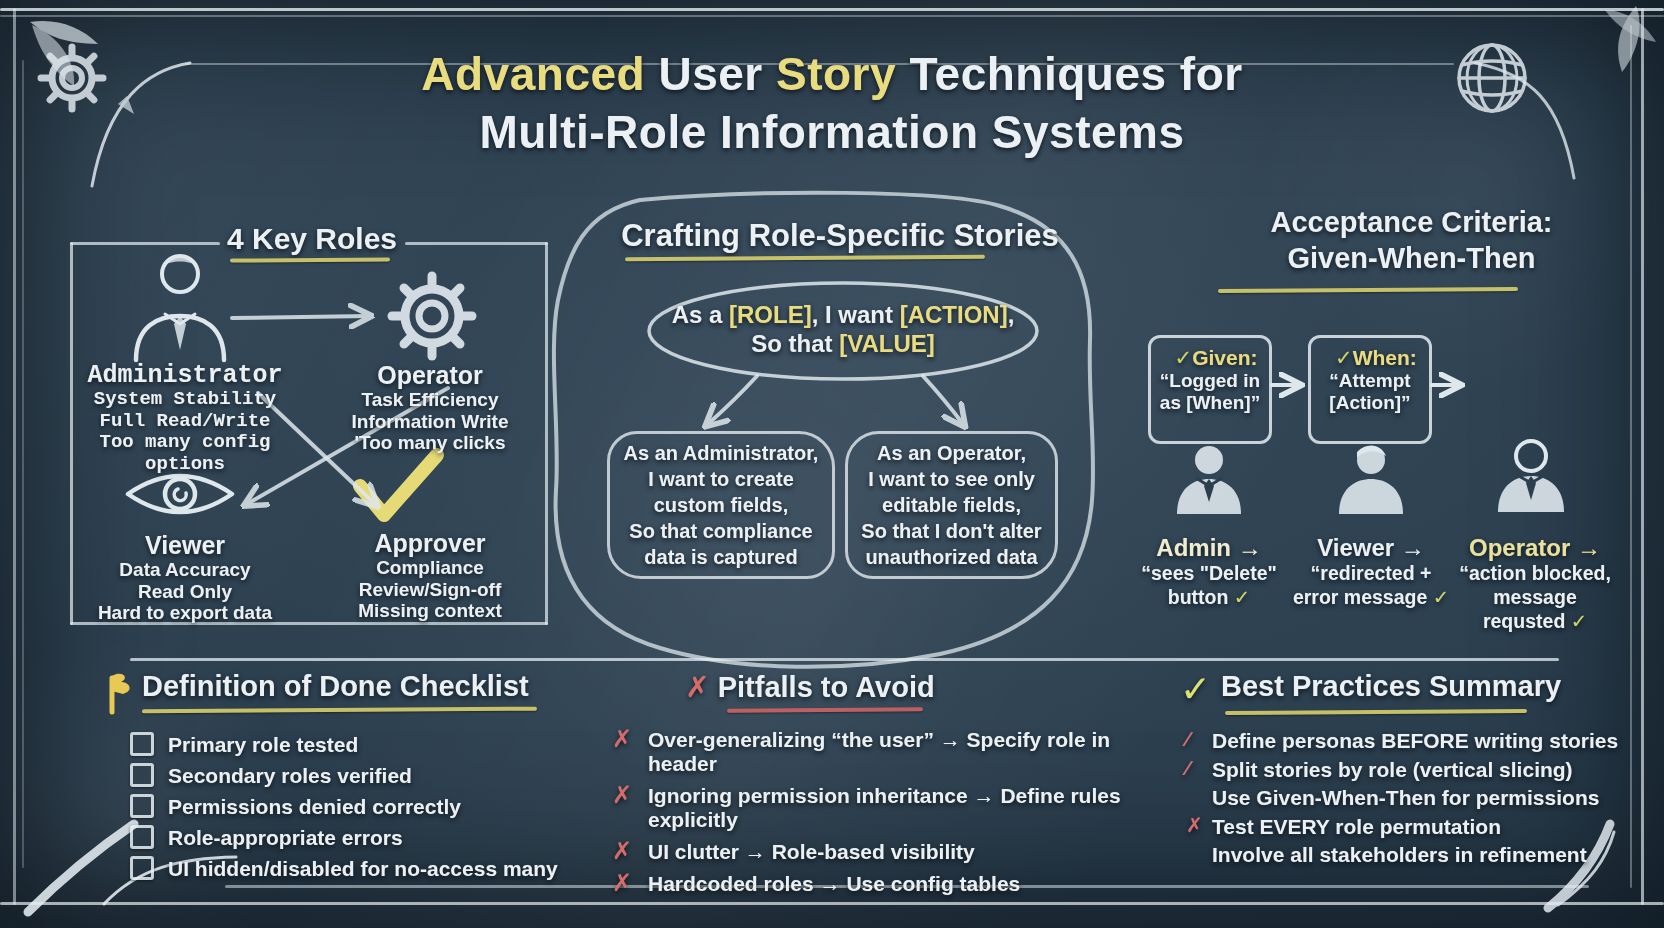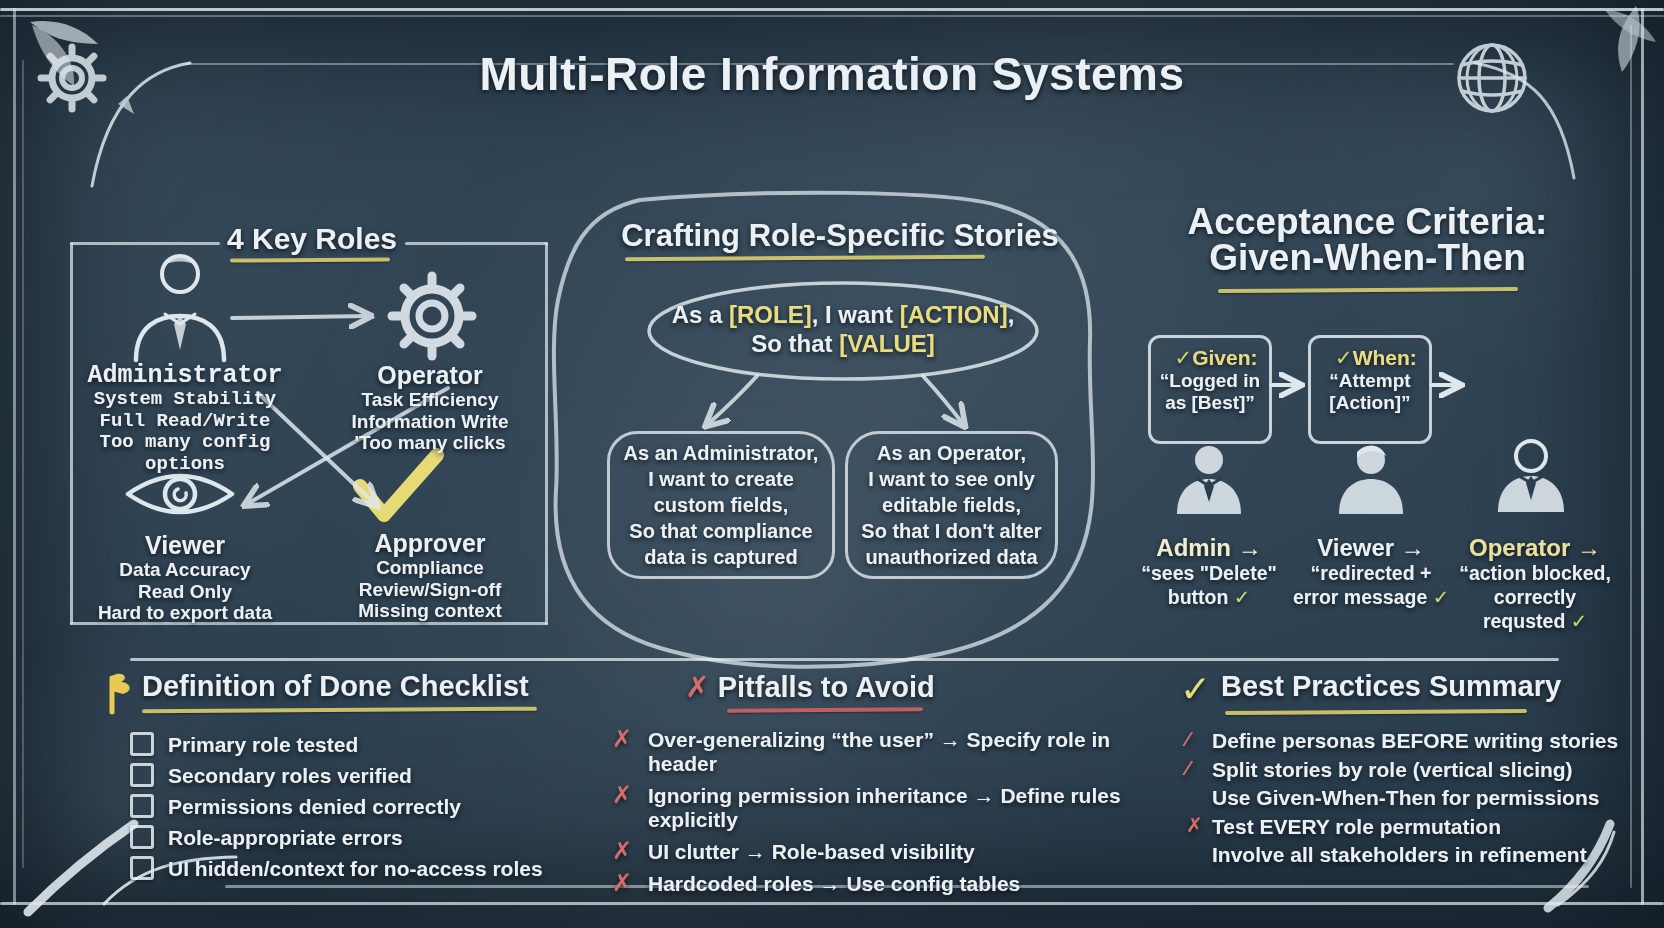--- a/index.html
+++ b/index.html
@@ -61,21 +61,21 @@
   
   .c-heading{left:565px;top:218px;width:550px;font-size:31px;}
   .c-uline{left:625px;top:256px;width:360px;}
   .c-template{left:653px;top:300px;width:380px;font-size:24px;line-height:29px;}
   .ex-box{position:absolute;border:3px solid rgba(226,234,238,.8);display:flex;align-items:center;justify-content:center;}
   .ex1{left:607px;top:431px;width:222px;height:142px;border-radius:30px 36px 28px 34px;}
   .ex2{left:845px;top:431px;width:207px;height:142px;border-radius:34px 30px 36px 28px;}
   .ex-text{font-size:20px;line-height:26px;text-align:center;}
 
   
-  .a-heading{left:1140px;top:204px;width:455px;font-size:37px;line-height:36px;text-align:center;}
+  .a-heading{left:1184px;top:204px;width:455px;font-size:29px;line-height:36px;text-align:center;}
   .a-uline{left:1218px;top:288px;width:300px;}
   .gwt-box{position:absolute;border:3px solid rgba(228,236,240,.85);border-radius:12px;text-align:center;padding-top:7px;}
   .gwt1{left:1148px;top:335px;width:118px;height:96px;}
   .gwt2{left:1308px;top:335px;width:118px;height:96px;}
   .gwt3{left:1468px;top:330px;width:136px;height:106px;}
   .gwt-label{font-size:21px;line-height:25px;padding-left:12px;}
   .gwt-line{font-size:19px;line-height:22px;}
   .out-col{position:absolute;width:170px;text-align:center;}
   .oc1{left:1124px;top:534px;}
   .oc2{left:1286px;top:534px;}
@@ -236,20 +236,21 @@
   <div class="fline fr-top2"></div>
   <div class="fline fr-bot1"></div>
   <div class="fline fr-bot2"></div>
   <div class="fline fr-left1"></div>
   <div class="fline fr-left2"></div>
   <div class="fline fr-right1"></div>
   <div class="fline fr-right2"></div>
   <div class="fline fr-innertop"></div>
 
   <div class="abs ctr chalk title">
+    <div><span class="yellow">Advanced</span><span> User </span><span class="yellow">Story</span><span> Techniques for</span></div>
     <div>Multi-Role Information Systems</div>
   </div>
 
   <div class="lpb lp-top-l"></div>
   <div class="lpb lp-top-r"></div>
   <div class="lpb lp-left"></div>
   <div class="lpb lp-right"></div>
   <div class="lpb lp-bottom"></div>
   <div class="abs ctr chalk lp-heading">4 Key Roles</div>
   <div class="uline lp-uline"></div>
@@ -306,42 +307,42 @@
 
   <div class="abs ctr chalk a-heading">
     <div>Acceptance Criteria:</div>
     <div>Given-When-Then</div>
   </div>
   <div class="uline a-uline"></div>
 
   <div class="gwt-box gwt1 chalk">
     <div class="gwt-label"><span class="chk">✓</span><span class="yellow">Given:</span></div>
     <div class="gwt-line">“Logged in</div>
-    <div class="gwt-line">as [Best]”</div>
+    <div class="gwt-line">as [When]”</div>
   </div>
   <div class="gwt-box gwt2 chalk">
     <div class="gwt-label"><span class="chk">✓</span><span class="yellow">When:</span></div>
     <div class="gwt-line">“Attempt</div>
     <div class="gwt-line">[Action]”</div>
   </div>
 
   <div class="out-col oc1 chalk">
     <div class="out-name"><span class="pale">Admin</span> <span class="pale">→</span></div>
     <div class="out-line">“sees "Delete"</div>
     <div class="out-line"><span>button</span> <span class="chk">✓</span></div>
   </div>
   <div class="out-col oc2 chalk">
     <div class="out-name"><span>Viewer</span> <span>→</span></div>
     <div class="out-line">“redirected +</div>
     <div class="out-line"><span>error message</span> <span class="chk">✓</span></div>
   </div>
   <div class="out-col oc3 chalk">
     <div class="out-name"><span class="paley">Operator</span> <span class="paley">→</span></div>
     <div class="out-line">“action blocked,</div>
-    <div class="out-line">correctly</div>
+    <div class="out-line">message</div>
     <div class="out-line"><span>requsted</span> <span class="chk">✓</span></div>
   </div>
 
   <div class="fline divider"></div>
 
   <div class="abs chalk b-heading done-head">Definition of Done Checklist</div>
   <div class="uline done-uline"></div>
   <div class="abs done-items">
     <div class="done-row">
         <span class="cbx"></span>
@@ -354,21 +355,21 @@
     <div class="done-row">
         <span class="cbx"></span>
         <span class="chalk done-text">Permissions denied correctly</span>
       </div>
     <div class="done-row">
         <span class="cbx"></span>
         <span class="chalk done-text">Role-appropriate errors</span>
       </div>
     <div class="done-row">
         <span class="cbx"></span>
-        <span class="chalk done-text">UI hidden/context for no-access roles</span>
+        <span class="chalk done-text">UI hidden/disabled for no-access many</span>
       </div>
   </div>
 
   <div class="abs chalk b-heading pit-head"><span class="red">✗</span> <span>Pitfalls to Avoid</span></div>
   <div class="uline redline pit-uline"></div>
   <div class="abs pit-items">
     <div class="pit-row chalk">
         <span class="pit-x red">✗</span>
         <div>Over-generalizing “the user” → Specify role in header</div>
         <div></div>

